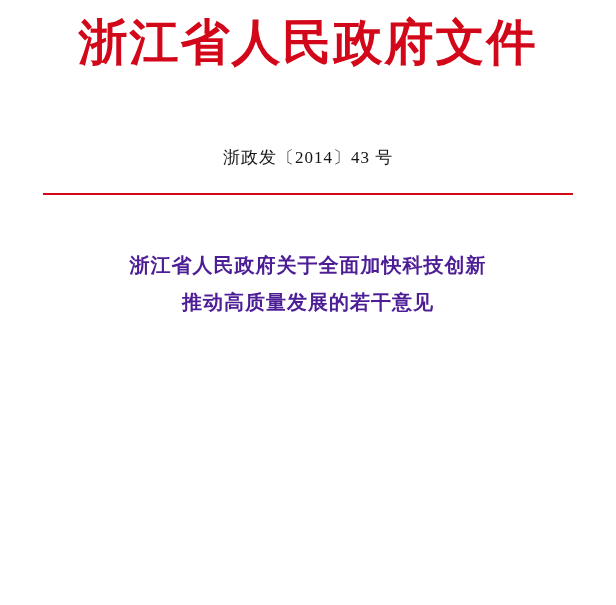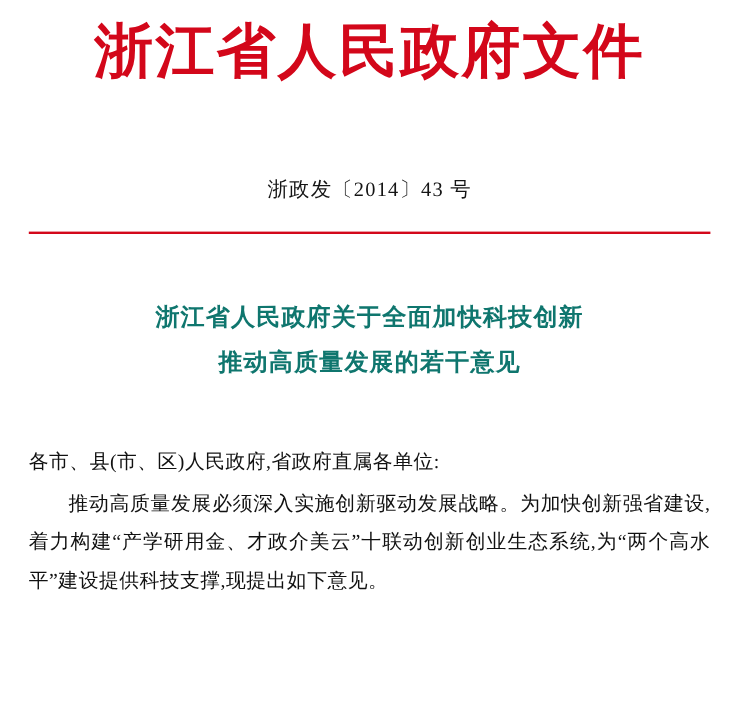--- a/index.html
+++ b/index.html
@@ -13,21 +13,21 @@
     font-family: "Liberation Serif", "DejaVu Serif", serif;
     color: #1a1a1a;
     overflow: hidden;
   }
   .page {
     position: relative;
     width: 616px;
     height: 590px;
     background: #ffffff;
     box-sizing: border-box;
-    padding: 0 24px;
+    padding: 0 43px;
   }
   .doc-header {
     text-align: center;
     padding-top: 14px;
   }
   .doc-title-red {
     color: #d3071a;
     font-family: "DejaVu Serif", "Liberation Serif", serif;
     font-weight: bold;
     font-size: 49px;
@@ -48,21 +48,21 @@
     background: #d3071a;
     width: 100%;
   }
   .title-block {
     margin-top: 52px;
     text-align: center;
     font-weight: bold;
     font-size: 20px;
     line-height: 1.85;
     letter-spacing: 1px;
-    color: #0f766e;
+    color: #4c1d95;
   }
   .title-line {
     display: block;
   }
   .body-block {
     margin-top: 48px;
     font-size: 16.5px;
     line-height: 1.95;
     letter-spacing: 0.4px;
     color: #111111;
@@ -87,18 +87,14 @@
 
   <div class="doc-number">浙政发〔2014〕43 号</div>
 
   <div class="red-rule"></div>
 
   <div class="title-block">
     <span class="title-line">浙江省人民政府关于全面加快科技创新</span>
     <span class="title-line">推动高质量发展的若干意见</span>
   </div>
 
-  <div class="body-block">
-    <p class="salutation">各市、县(市、区)人民政府,省政府直属各单位:</p>
-    <p class="para">推动高质量发展必须深入实施创新驱动发展战略。为加快创新强省建设,着力构建“产学研用金、才政介美云”十联动创新创业生态系统,为“两个高水平”建设提供科技支撑,现提出如下意见。</p>
-  </div>
 
 </div>
 
 </body></html>

